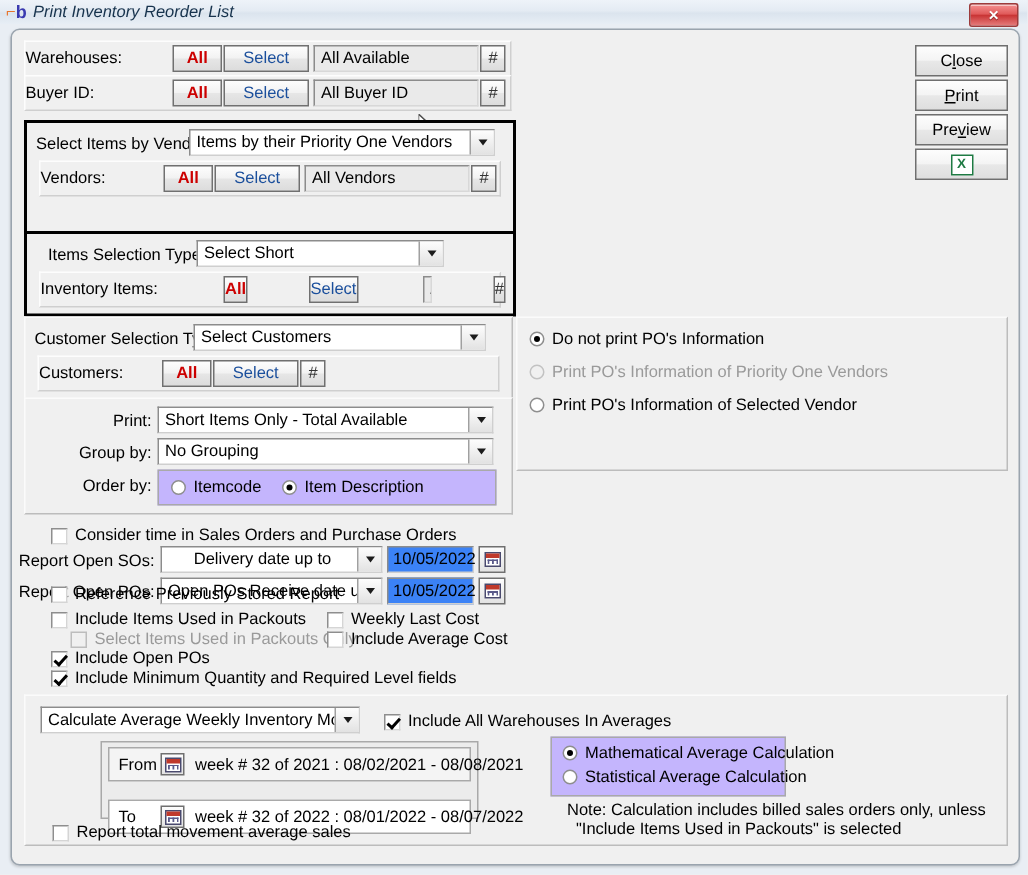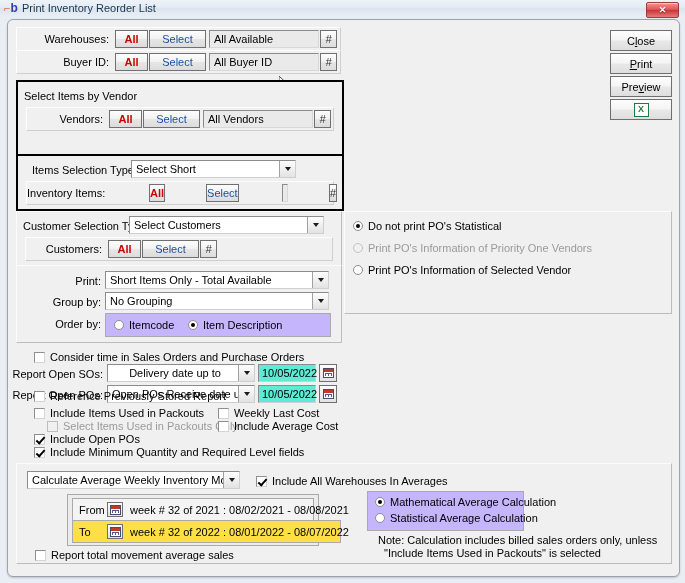--- a/index.html
+++ b/index.html
@@ -18,21 +18,21 @@
     background:linear-gradient(to bottom,#eef3f9 0%,#e4ebf3 45%,#dbe4ee 55%,#e7eef5 100%);
     display:flex;align-items:center;
   }
   .tb-icon{
     margin-left:4px;width:14px;height:13px;display:flex;align-items:center;
     font-weight:bold;font-size:11px;line-height:1;
   }
   .tb-icon .tick{color:#e8742c;font-size:11px;margin-right:0px;}
   .tb-icon .bee{color:#3a3ab0;font-size:12px;}
   .tb-title{
-    font-size:11px;color:#17334d;margin-left:4px;letter-spacing:0px;
+    font-size:11px;color:#17334d;margin-left:4px;letter-spacing:0px;font-style:italic;
   }
   .winbtn-close{
     position:absolute;right:6px;top:2px;width:31px;height:14px;
     border:1px solid #9c3b3b;border-radius:2px;
     background:linear-gradient(to bottom,#f49292 0%,#e05a5a 45%,#c93535 52%,#e57b7b 100%);
     display:flex;align-items:center;justify-content:center;
     box-shadow:inset 0 1px 0 rgba(255,255,255,.5);
     cursor:pointer;
   }
   .winbtn-close span{color:#fff;font-size:9px;font-weight:bold;line-height:1;text-shadow:0 1px 0 #7c1f1f;}
@@ -47,21 +47,21 @@
   }
   .blackbox{ border:2px solid #000; background:#f0f0f0; }
 
   
   .selrow{
     position:absolute;display:flex;align-items:center;
     background:#f0f0f0;
     border:1px solid #cfcfcf;border-top-color:#fdfdfd;border-left-color:#fdfdfd;
   }
   .selrow .lbl{
-    text-align:right;padding-right:6px;font-size:11px;color:#000;
+    padding-right:6px;font-size:11px;color:#000;
     white-space:nowrap;
   }
   .btn{
     background:linear-gradient(to bottom,#fdfdfd 0%,#f2f2f2 48%,#e6e6e6 52%,#dcdcdc 100%);
     border:1px solid #707070;
     display:flex;align-items:center;justify-content:center;
     font-size:11px;cursor:pointer;box-sizing:border-box;
   }
   .btn-all{ color:#cc0000; font-weight:bold; }
   .btn-select{ color:#1b4f9c; }
@@ -120,21 +120,21 @@
   .rdbox.dim{ background:#f0f0f0;border-color:#c2c2c2; }
   .rdbox.on:after{
     content:"";position:absolute;left:2px;top:2px;width:4px;height:4px;border-radius:50%;
     background:#000;
   }
   .rd .t{ font-size:11px;white-space:nowrap; }
   .rd .t.dim{ color:#9a9a9a; }
 
   
   .dateinput{
-    position:absolute;background:#5eead4;border:1px solid #8c8c8c;
+    position:absolute;background:#3b82f6;border:1px solid #8c8c8c;
     border-right-color:#cfcfcf;border-bottom-color:#cfcfcf;
     display:flex;align-items:center;padding-left:3px;font-size:11px;box-sizing:border-box;
   }
   .calbtn{
     position:absolute;
     background:linear-gradient(to bottom,#fdfdfd 0%,#f0f0f0 50%,#e2e2e2 100%);
     border:1px solid #707070;display:flex;align-items:center;justify-content:center;
     cursor:pointer;box-sizing:border-box;
   }
   .calico{
@@ -206,20 +206,26 @@
     <div class="btn btn-hash" style="width:17px;height:18px;margin-left:1px;">#</div>
   </div>
 
   <svg class="cursor" style="left:271px;top:56px;" viewBox="0 0 13 19">
     <polygon points="0,0 0,14 3.6,10.8 6.2,16.4 8.4,15.3 5.9,10 10.4,9.8" fill="#ffffff" stroke="#4d4d4d" stroke-width="1"></polygon>
   </svg>
 
   <div class="blackbox" style="position:absolute;left:8px;top:60px;width:324px;height:74px;">
 
     <div class="lab" style="left:6px;top:8px;">Select Items by Vendor</div>
+    <div class="combo" style="left:108px;top:4px;width:204px;height:18px;">
+      <span class="cv">Items by their Priority One Vendors</span>
+      <span class="arrow">
+          <i></i>
+        </span>
+    </div>
 
     <div class="selrow" style="left:8px;top:25px;width:306px;height:22px;">
       <div class="lbl" style="width:76px;">Vendors:</div>
       <div class="btn btn-all" style="width:33px;height:18px;">All</div>
       <div class="btn btn-select" style="width:57px;height:18px;margin-left:1px;">Select</div>
       <div class="txtbox" style="width:110px;height:18px;margin-left:3px;">All Vendors</div>
       <div class="btn btn-hash" style="width:17px;height:18px;margin-left:1px;">#</div>
     </div>
   </div>
 
@@ -284,21 +290,21 @@
       <div class="rd" style="left:82px;top:5px;">
         <span class="rdbox on"></span>
         <span class="t">Item Description</span>
       </div>
     </div>
   </div>
 
   <div class="grpframe" style="left:336px;top:191px;width:326px;height:101px;">
     <div class="rd" style="left:8px;top:8px;">
       <span class="rdbox on"></span>
-      <span class="t">Do not print PO's Statistical</span>
+      <span class="t">Do not print PO's Information</span>
     </div>
     <div class="rd" style="left:8px;top:30px;">
       <span class="rdbox dim"></span>
       <span class="t dim">Print PO's Information of Priority One Vendors</span>
     </div>
     <div class="rd" style="left:8px;top:52px;">
       <span class="rdbox"></span>
       <span class="t">Print PO's Information of Selected Vendor</span>
     </div>
   </div>
@@ -377,21 +383,21 @@
     </div>
 
     <div class="grpframe2" style="left:50px;top:30px;width:250px;height:50px;background:#ececec;">
       <div class="grpframe2" style="position:absolute;left:4px;top:3px;width:240px;height:21px;background:#f4f4f4;">
         <span class="lab" style="left:6px;top:5px;">From</span>
         <span class="calbtn" style="left:34px;top:3px;width:16px;height:15px;">
           <span class="calico"></span>
         </span>
         <span class="lab" style="left:57px;top:5px;">week # 32 of 2021 : 08/02/2021 - 08/08/2021</span>
       </div>
-      <div class="grpframe2" style="position:absolute;left:4px;top:25px;width:240px;height:21px;background:#fde047;padding-left:27px;">
+      <div class="grpframe2" style="position:absolute;left:4px;top:38px;width:240px;height:21px;background:#ffffff;">
         <span class="lab" style="left:6px;top:5px;">To</span>
         <span class="calbtn" style="left:34px;top:3px;width:16px;height:15px;">
           <span class="calico"></span>
         </span>
         <span class="lab" style="left:57px;top:5px;">week # 32 of 2022 : 08/01/2022 - 08/07/2022</span>
       </div>
     </div>
 
     <div class="cb" style="left:18px;top:85px;">
       <span class="cbbox"></span>

